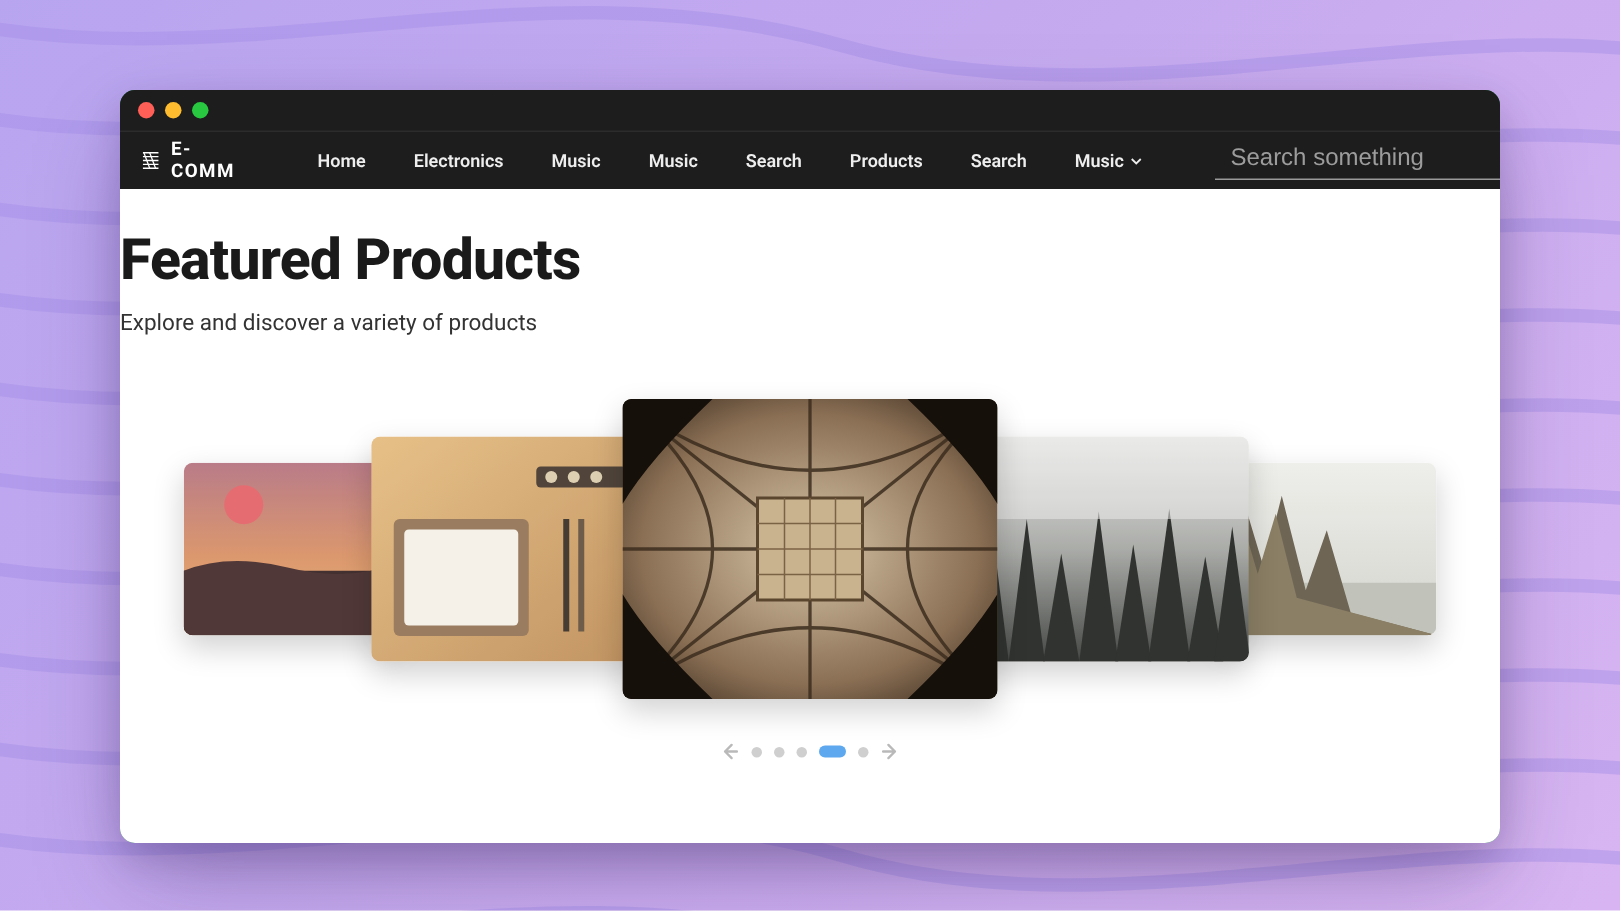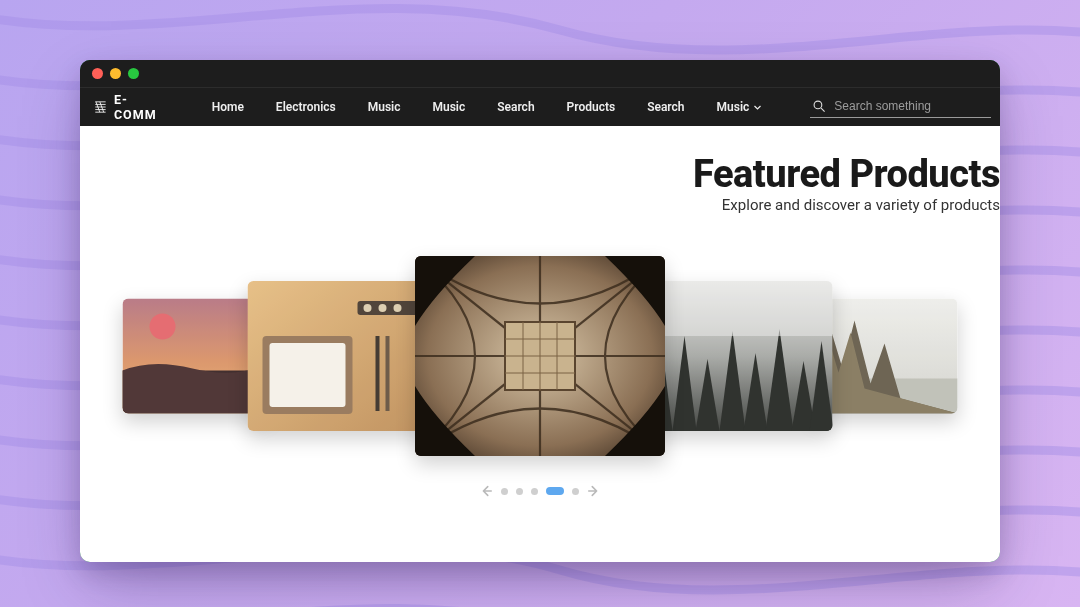--- a/index.html
+++ b/index.html
@@ -42,30 +42,30 @@
   .brand-logo { width:16px; height:16px; }
   .nav-links { display:flex; gap:32px; margin-left:28px; }
   .nav-link { color:#eee; cursor:pointer; font-weight:600; font-size:12px; }
   .nav-more { display:inline-flex; align-items:center; gap:4px; }
   .spacer { flex:1; }
   .searchbox {
     display:flex; align-items:center; gap:8px; width:210px;
     border-bottom:1px solid #9a9a9a; padding:3px 2px 4px 2px;
   }
   .searchbox input {
-    background:transparent; border:0; outline:0; color:#ddd; font-size:12px; flex:1;
+    background:transparent; border:0; outline:0; color:#ddd; font-size:16px; flex:1;
   }
   .searchbox input::placeholder { color:#9c9c9c; }
   .search-icon { width:14px; height:14px; fill:#dcdcdc; }
 
   
   .content { flex:1; background:#fff; position:relative; overflow:hidden; }
-  .heading { text-align:right; margin-top:26px; }
+  .heading { text-align:left; margin-top:26px; }
   .heading h1 { font-size:38px; font-weight:800; color:#1a1a1a; letter-spacing:-0.5px; }
-  .heading p  { font-size:15px; color:#333; }
+  .heading p  { margin-top:10px; font-size:15px; color:#333; }
 
   
   .carousel { position:relative; margin-top:32px; height:220px; }
   .slide { position:absolute; top:50%; border-radius:6px; overflow:hidden;
            box-shadow: 0 8px 20px rgba(0,0,0,0.18); transform:translate(-50%,-50%); }
   .slide svg { display:block; width:100%; height:100%; }
 
   .s-center { left:50%; width:250px; height:200px; z-index:5; }
   .s-r1 { left:calc(50% + 200px); width:185px; height:150px; z-index:4; }
   .s-l1 { left:calc(50% - 200px); width:185px; height:150px; z-index:4; }

